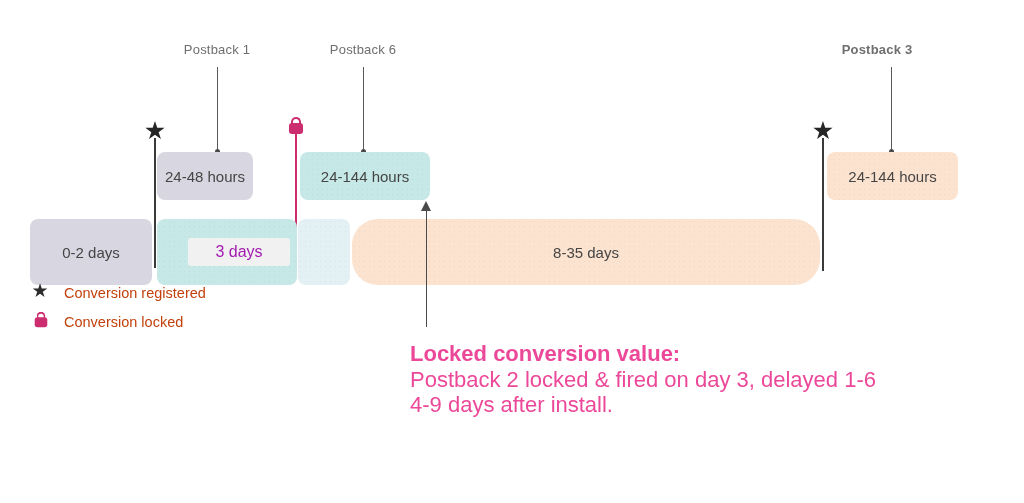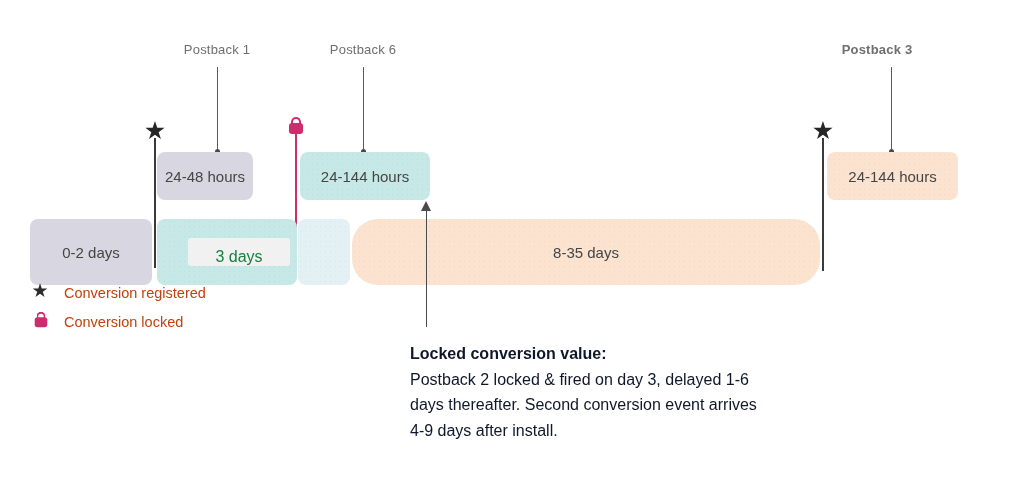--- a/index.html
+++ b/index.html
@@ -62,36 +62,36 @@
     background-size:5px 5px;
   }
   .lavender{background-color:#d8d7e1;}
   .teal{background-color:#c6e8e6;}
   .pale{background-color:#e3f1f5;}
   .peach{background-color:#fbe3d0;}
 
   .inner-box{
     position:absolute;left:31px;top:19px;width:102px;height:28px;
     background:#f1f1f1;border-radius:3px;
-    display:flex;align-items:flex-end;justify-content:center;
-    font-size:16px;color:#15803d;
+    display:flex;align-items:center;justify-content:center;
+    font-size:16px;color:#a21caf;
   }
 
   
   .arrow-line{position:absolute;width:1.6px;background:#4a4a4a;}
   .arrow-head{
     position:absolute;width:0;height:0;
     border-left:5px solid transparent;border-right:5px solid transparent;
     border-bottom:10px solid #4a4a4a;
   }
 
   
   .annotation{
     position:absolute;left:410px;top:341px;width:500px;
-    font-size:16px;line-height:25.5px;color:#0f172a;
+    font-size:22px;line-height:25.5px;color:#ec4899;
   }
   .annotation .title{font-weight:bold;}
 
   
   .legend-label{
     position:absolute;left:64px;font-size:14.5px;color:#c2410c;
   }
   .legend-star{
     position:absolute;left:29px;top:281px;width:22px;text-align:center;
     font-size:19px;line-height:20px;color:#2c2c2c;
@@ -151,21 +151,20 @@
   <div class="box row-bot peach dots" style="left:352px;width:468px;border-radius:26px;">
     <span>8-35 days</span>
   </div>
 
   <div class="arrow-head" style="left:421px;top:201px;"></div>
   <div class="arrow-line" style="left:425.5px;top:210px;height:117px;"></div>
 
   <div class="annotation">
     <div class="title">Locked conversion value:</div>
     <div>Postback 2 locked &amp; fired on day 3, delayed 1-6</div>
-    <div>days thereafter. Second conversion event arrives</div>
     <div>4-9 days after install.</div>
   </div>
 
   <div class="legend-star">★</div>
   <div class="legend-label" style="top:285px;">Conversion registered</div>
 
   <div class="lock legend-lock" style="position:absolute;color:#cb2d6f;">
     <div class="shackle"></div>
     <div class="lockbody"></div>
   </div>

